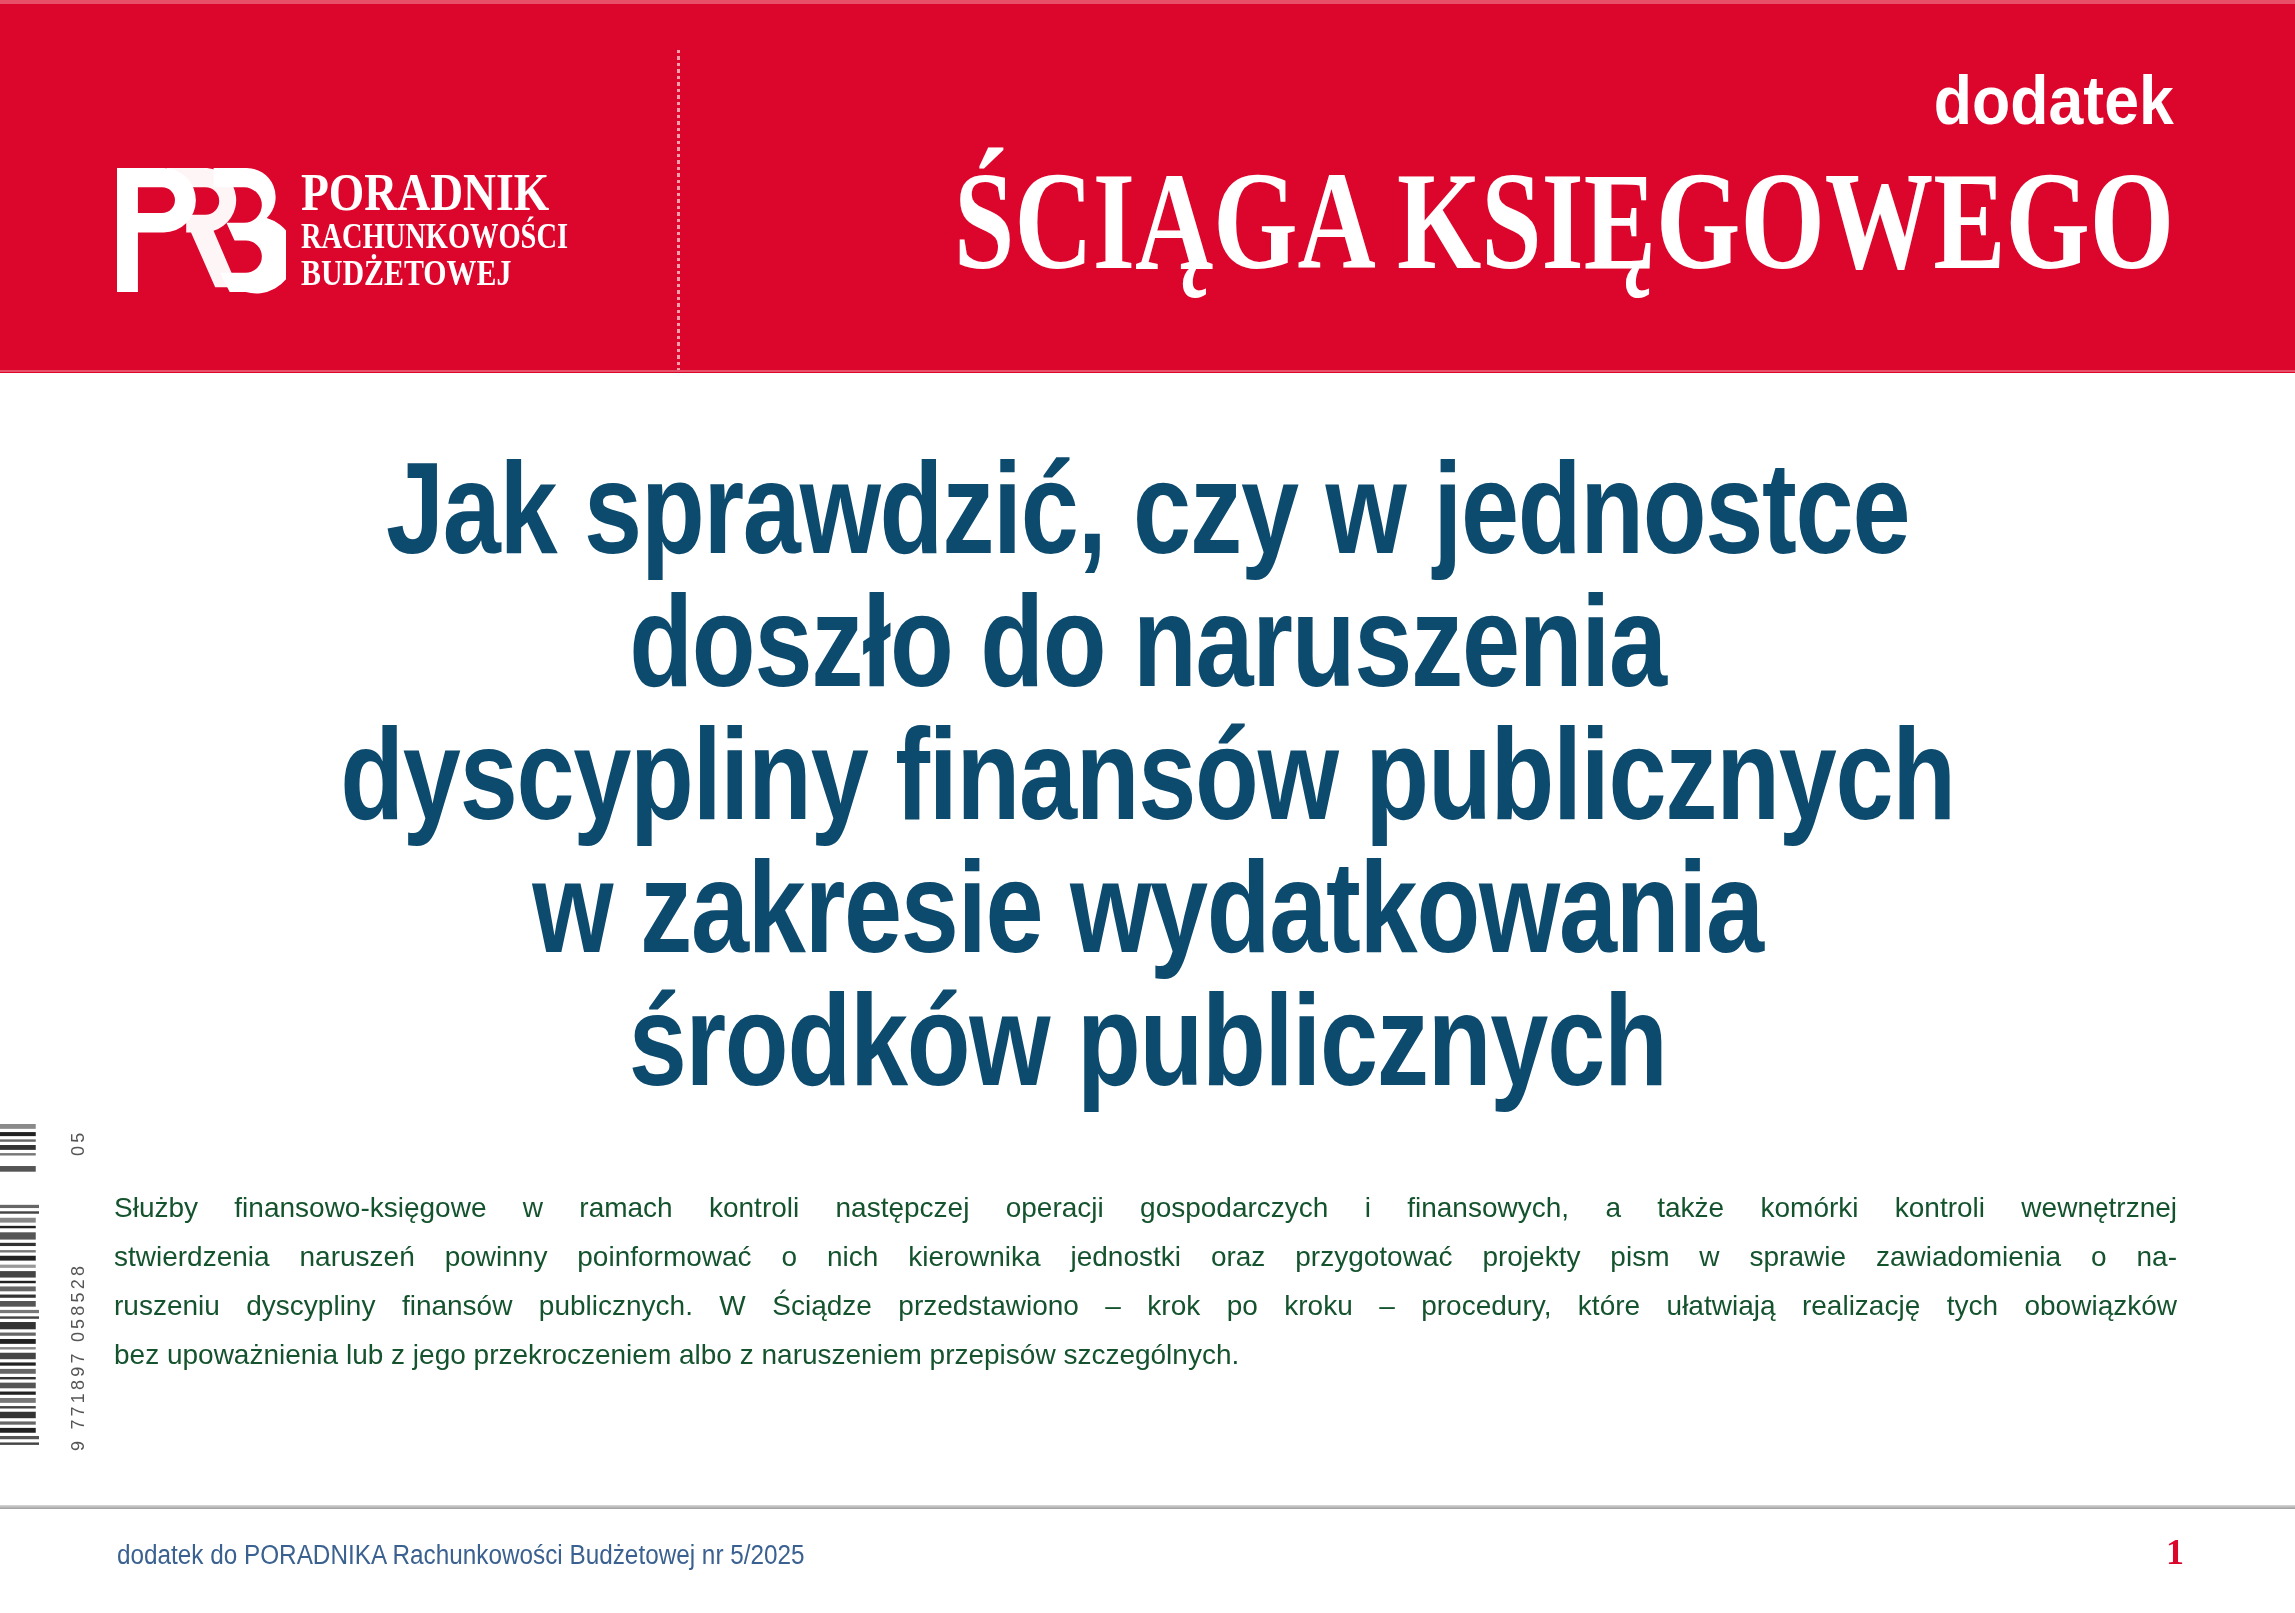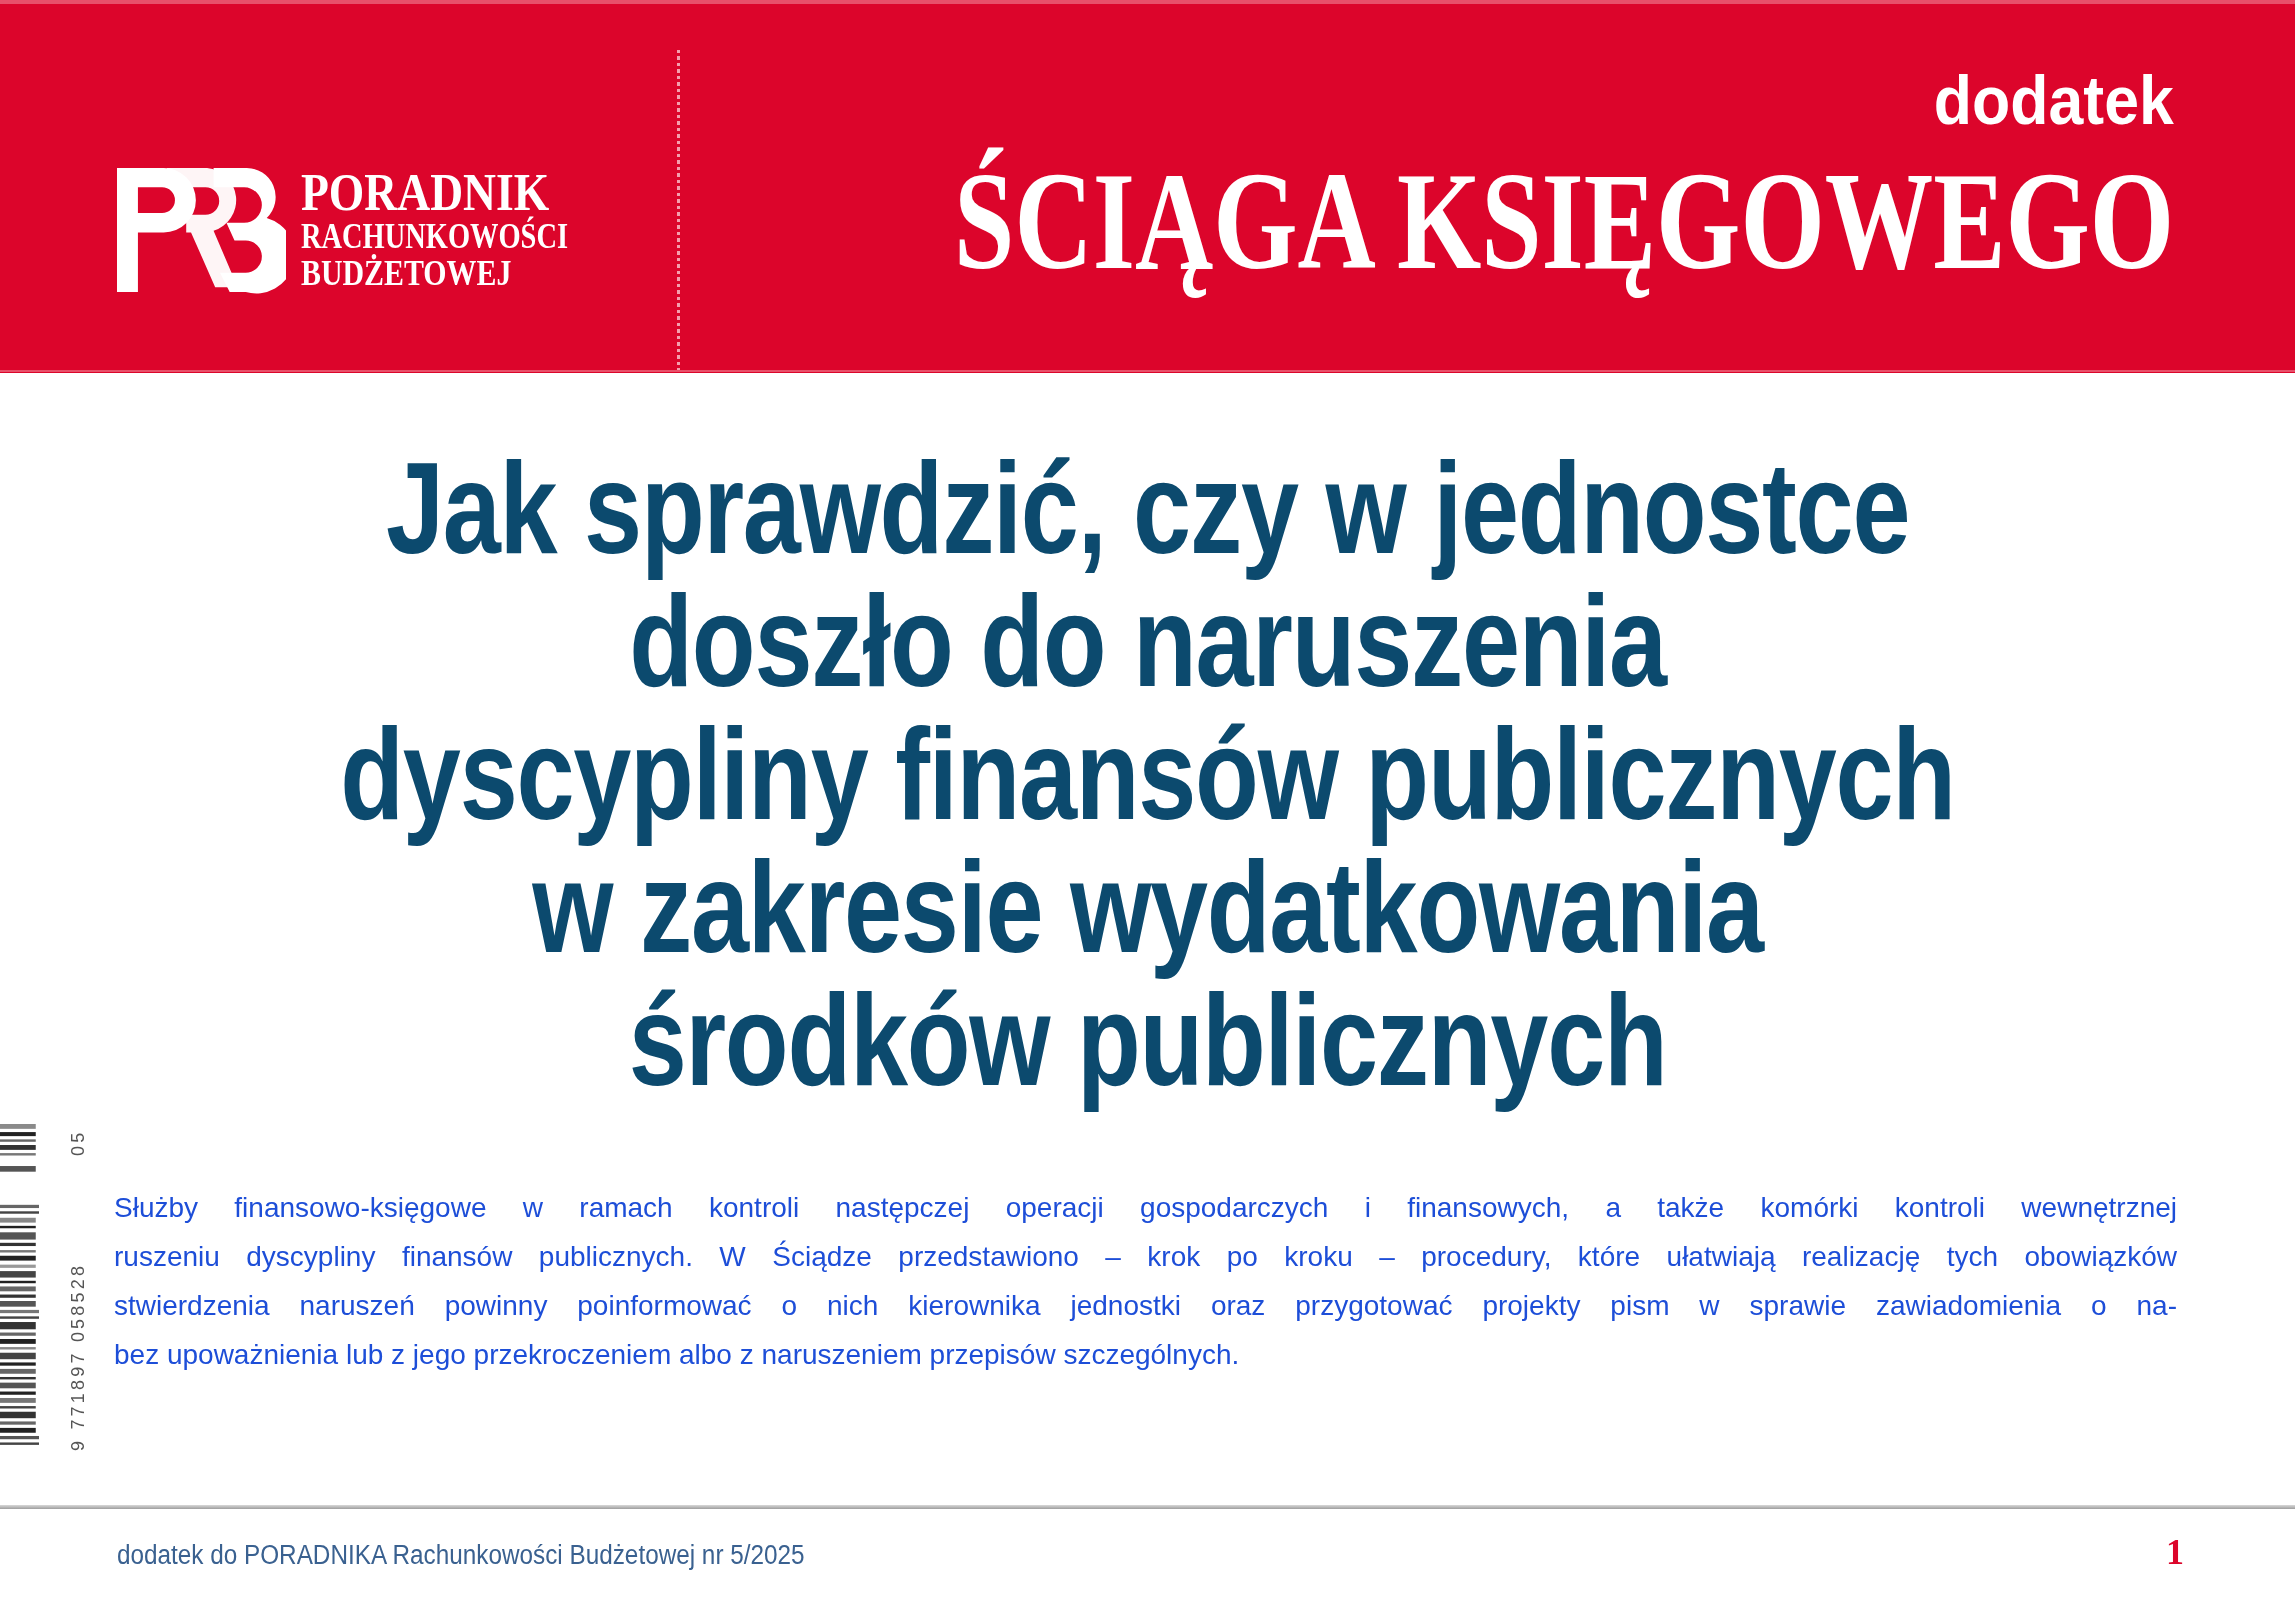--- a/index.html
+++ b/index.html
@@ -66,21 +66,21 @@
     font-size: 18px; color: #555; white-space: nowrap; letter-spacing: 3.2px;
   }
   .barcode-digits-addon {
     position: absolute; left: 68px; top: 1156px; transform-origin: left top;
     transform: rotate(-90deg); font-family: "Liberation Sans", sans-serif;
     font-size: 18px; color: #555; white-space: nowrap; letter-spacing: 3.2px;
   }
 
   .intro {
     position: absolute; left: 114px; top: 1183px; width: 2063px;
-    color: #1d4ed8; font-family: "Liberation Sans", sans-serif;
+    color: #14532d; font-family: "Liberation Sans", sans-serif;
     font-size: 28px; line-height: 49px;
   }
   .intro-line {
     display: block; text-align: justify; text-align-last: justify; white-space: nowrap;
     height: 49px; overflow: visible;
   }
   .intro-line.last { text-align-last: left; }
 
   .footer-rule {
     position: absolute; left: 0; top: 1505px; width: 2295px; height: 4px;
@@ -172,21 +172,21 @@
   <rect x="0" y="368" width="44" height="4" fill="#666"></rect>
   <rect x="0" y="376" width="44" height="6" fill="#222"></rect>
   <rect x="0" y="386" width="52" height="4" fill="#555"></rect>
   <rect x="0" y="394" width="52" height="3" fill="#444"></rect>
 </svg>
 <div class="barcode-digits-main">9 771897 058528</div>
 <div class="barcode-digits-addon">05</div>
 
 <div class="intro">
   <span class="intro-line">Służby finansowo-księgowe w ramach kontroli następczej operacji gospodarczych i finansowych, a także komórki kontroli wewnętrznej</span>
+  <span class="intro-line">stwierdzenia naruszeń powinny poinformować o nich kierownika jednostki oraz przygotować projekty pism w sprawie zawiadomienia o na-</span>
   <span class="intro-line">ruszeniu dyscypliny finansów publicznych. W Ściądze przedstawiono – krok po kroku – procedury, które ułatwiają realizację tych obowiązków</span>
-  <span class="intro-line">stwierdzenia naruszeń powinny poinformować o nich kierownika jednostki oraz przygotować projekty pism w sprawie zawiadomienia o na-</span>
   <span class="intro-line last">bez upoważnienia lub z jego przekroczeniem albo z naruszeniem przepisów szczególnych.</span>
 </div>
 
 <div class="footer-rule"></div>
 <div class="footer-text">dodatek do PORADNIKA Rachunkowości Budżetowej nr 5/2025</div>
 <div class="page-number">1</div>
 
 
 </body></html>

